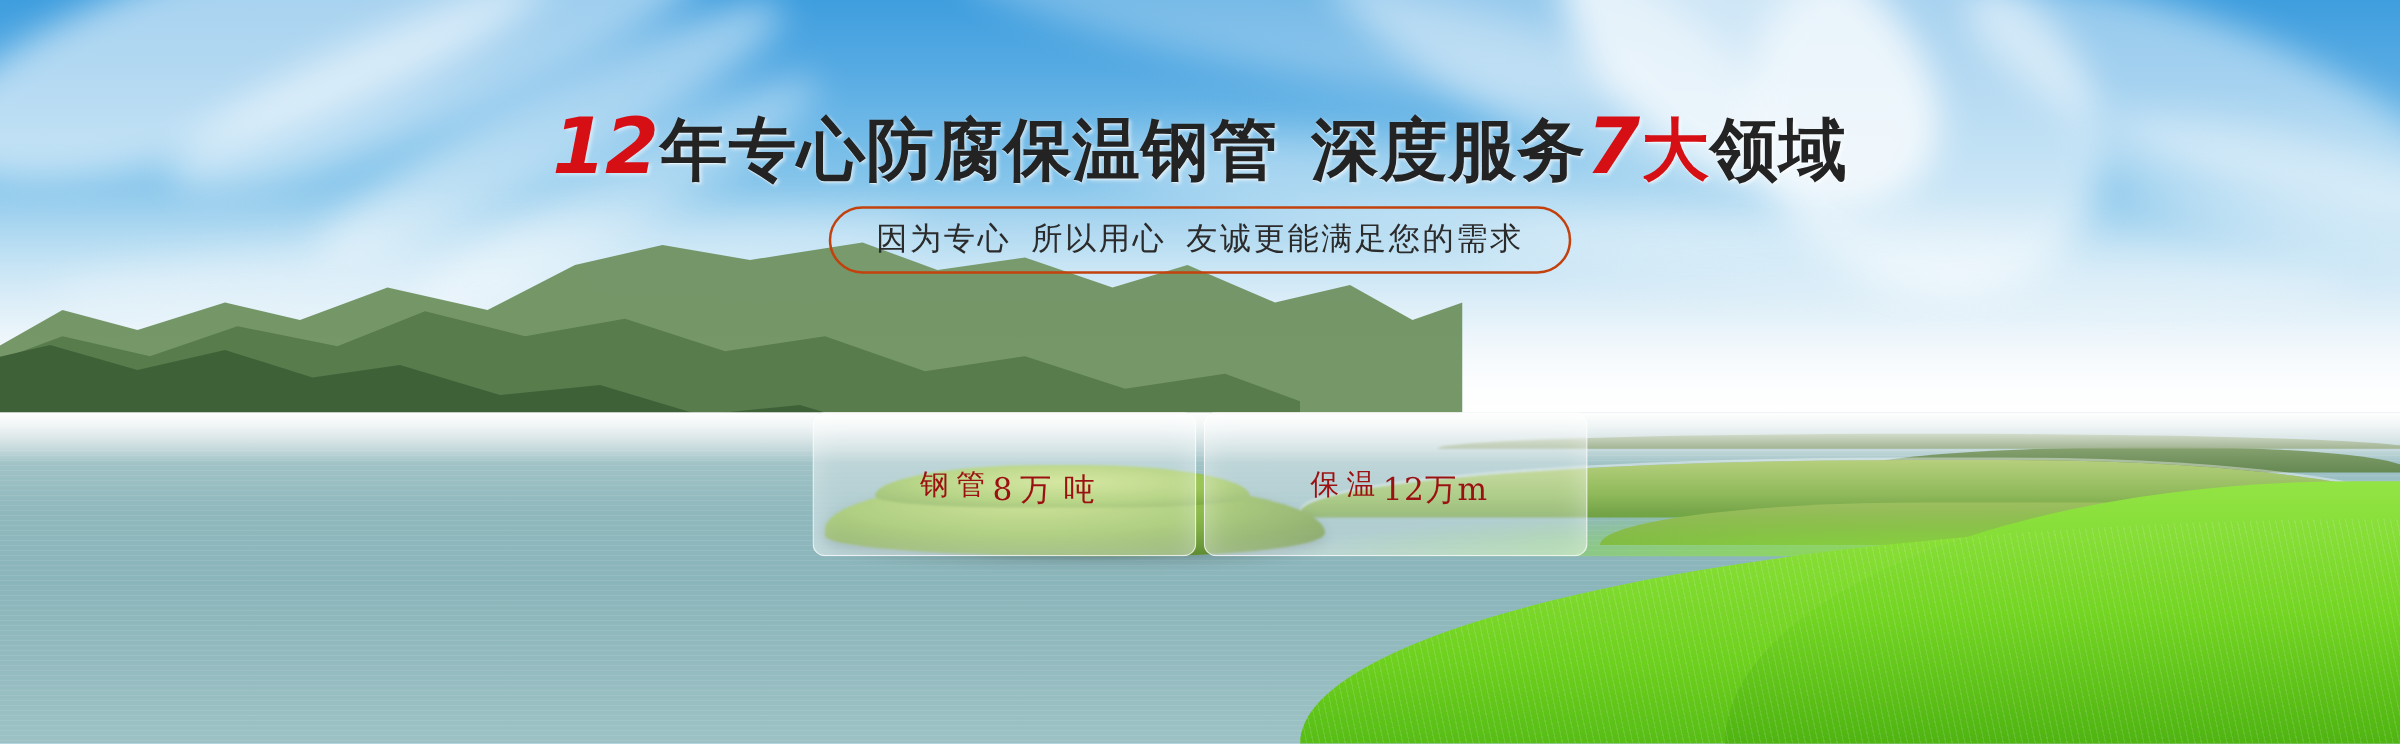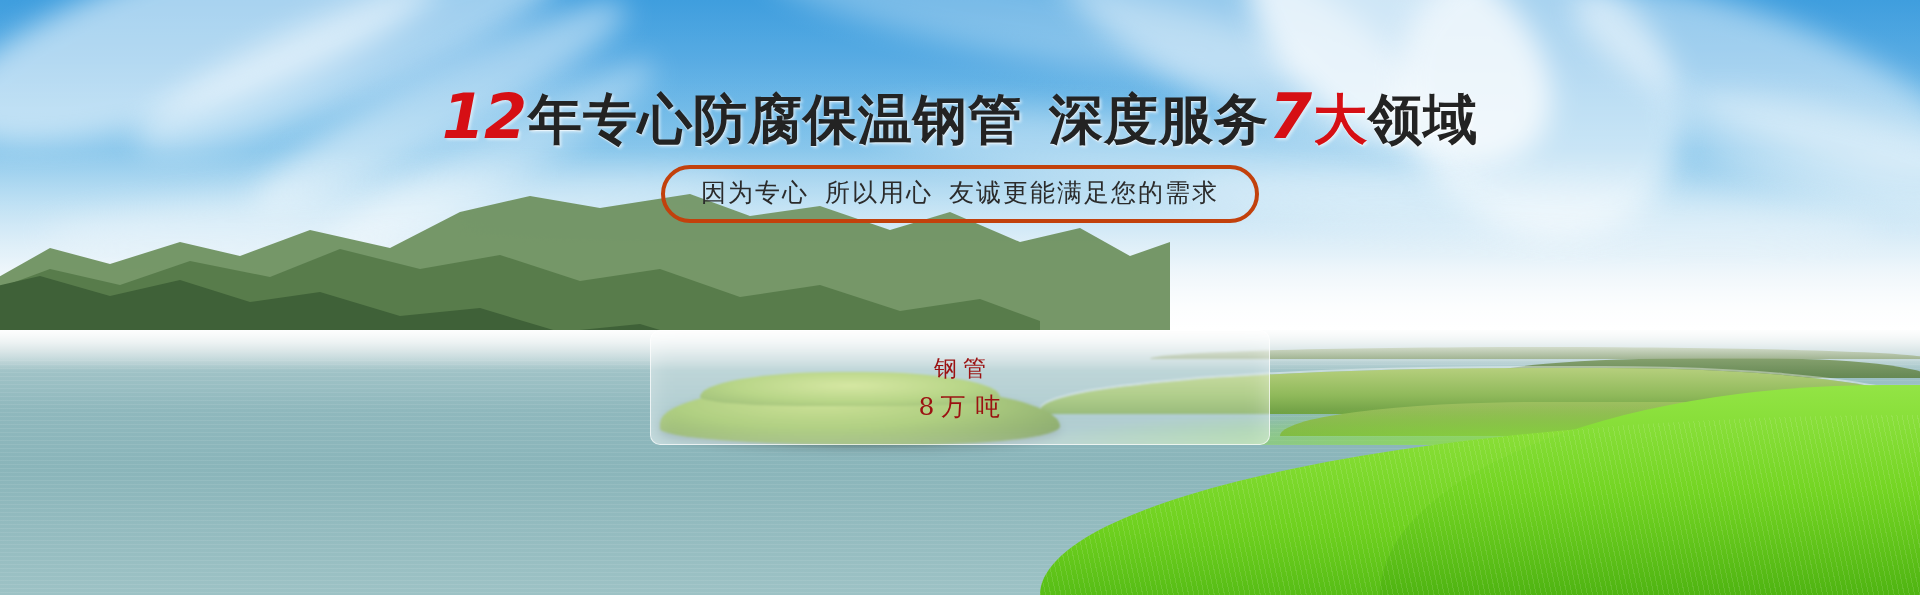--- a/index.html
+++ b/index.html
@@ -167,21 +167,21 @@
     text-shadow:2px 2px 3px rgba(255,255,255,.5);
   }
   .headline .red{color:#d60f14;}
   .headline .gap{display:inline-block;width:26px;}
 
   .subtitle-wrap{
     position:absolute;left:0;top:165px;width:1920px;text-align:center;
   }
   .subtitle{
     display:inline-block;
-    border:4px solid #c2410c;
+    border:2px solid #c2410c;
     border-radius:40px;
     padding:8px 36px 10px 36px;
     font-family:"DejaVu Sans","Liberation Sans",sans-serif;
     font-size:25px;
     line-height:32px;
     color:#2b2b2b;
     letter-spacing:2px;
     white-space:nowrap;
     background:rgba(255,255,255,0.04);
   }
@@ -193,21 +193,20 @@
     display:flex;
     gap:6px;
   }
   .card{
     flex:1 1 0;
     border:1px solid rgba(255,255,255,.75);
     border-radius:10px;
     background:rgba(255,255,255,.30);
     box-shadow:inset 0 0 24px rgba(255,255,255,.35);
     display:flex;
-    flex-direction:column;
     align-items:center;
     justify-content:center;
     backdrop-filter:blur(1px);
   }
   .card .label{
     font-family:"DejaVu Sans","Liberation Sans",sans-serif;
     font-size:23px;
     line-height:30px;
     color:#9b1111;
     letter-spacing:6px;
@@ -298,16 +297,22 @@
     <div class="cards">
 
       <div class="card">
         <div class="label">钢管</div>
         <div class="value">
           <span>8</span><span class="sps"></span><span>万 吨</span>
         </div>
       </div>
 
 
+      <div class="card">
+        <div class="label">保温</div>
+        <div class="value">
+          <span>12</span><span>万m</span>
+        </div>
+      </div>
 
     </div>
   </div>
 </div>
 
 </body></html>

